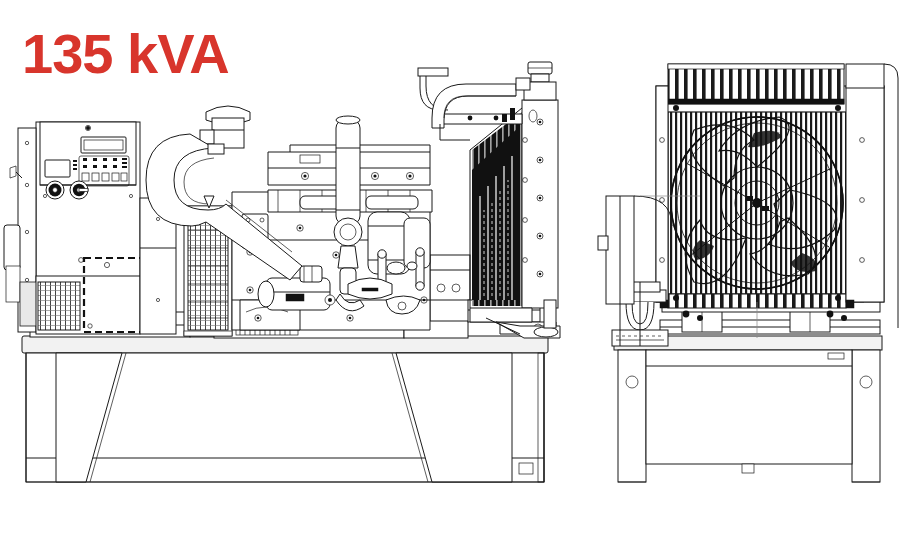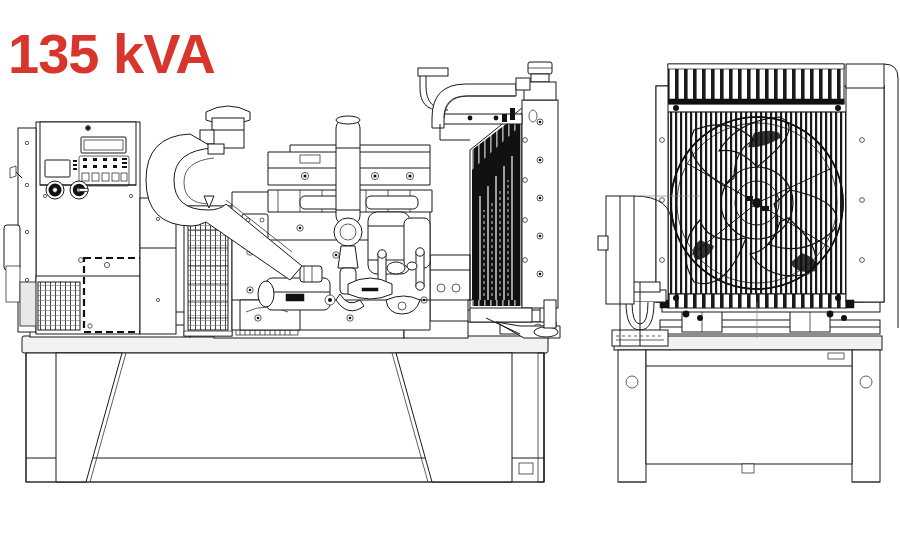--- a/index.html
+++ b/index.html
@@ -1,20 +1,20 @@
 <!DOCTYPE html>
 <html><head>
 <meta charset="utf-8">
 <style>
   html,body{margin:0;padding:0;background:#ffffff;}
   body{width:900px;height:550px;overflow:hidden;
        font-family:"Liberation Sans","DejaVu Sans",sans-serif;}
   #stage{position:relative;width:900px;height:550px;background:#fff;}
   #title{
-    position:absolute;left:8px;top:26px;
+    position:absolute;left:22px;top:26px;
     font-family:"Liberation Sans","DejaVu Sans",sans-serif;
     font-weight:bold;font-size:56px;line-height:56px;
     letter-spacing:-1px;
     color:#d8352c;
     white-space:nowrap;
     user-select:none;
   }
   svg{position:absolute;left:0;top:0;display:block;}
   .ln{fill:none;stroke:#1a1a1a;stroke-width:1;}
   .lnT{fill:none;stroke:#1a1a1a;stroke-width:.7;}

